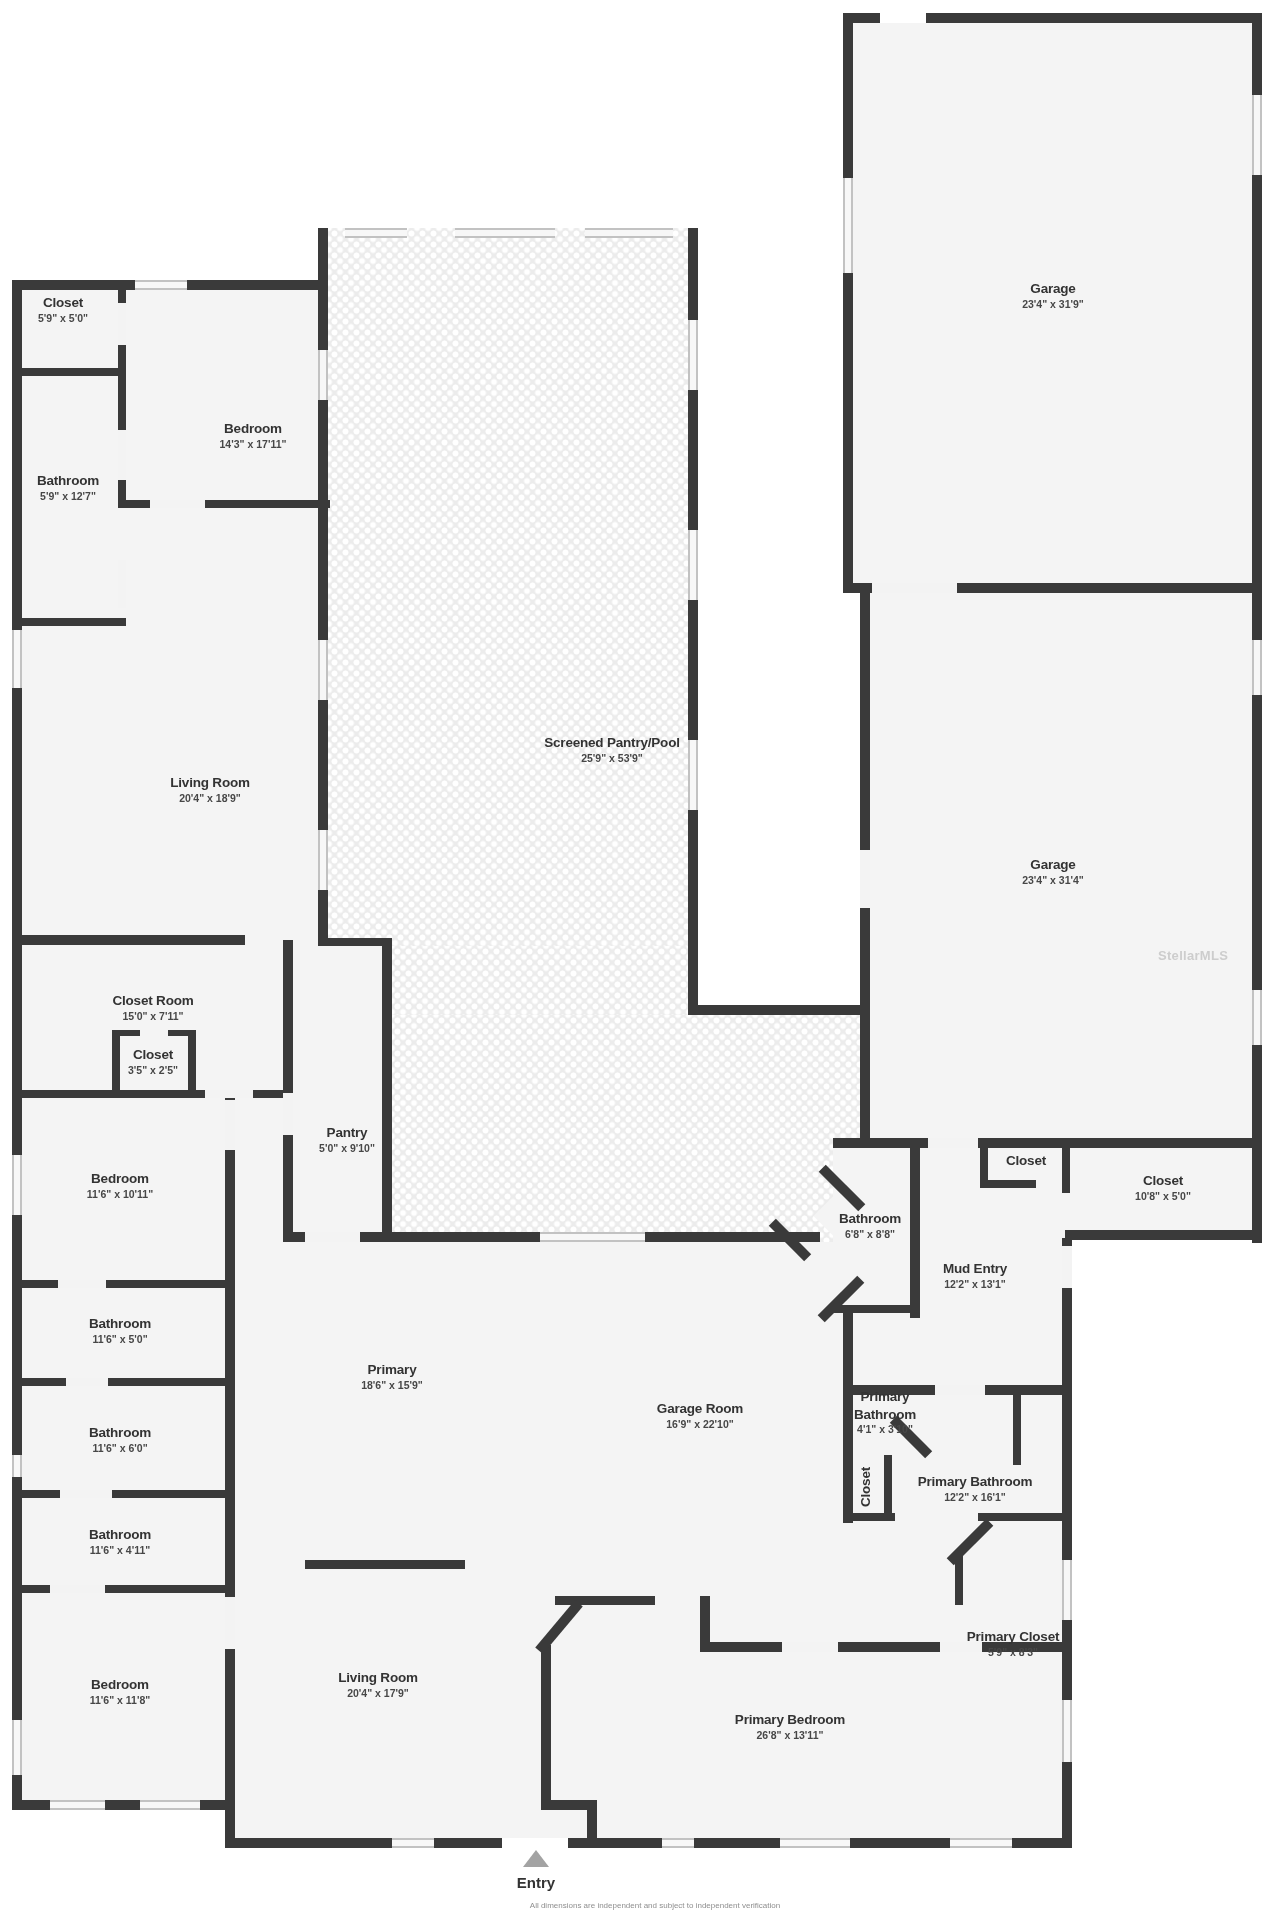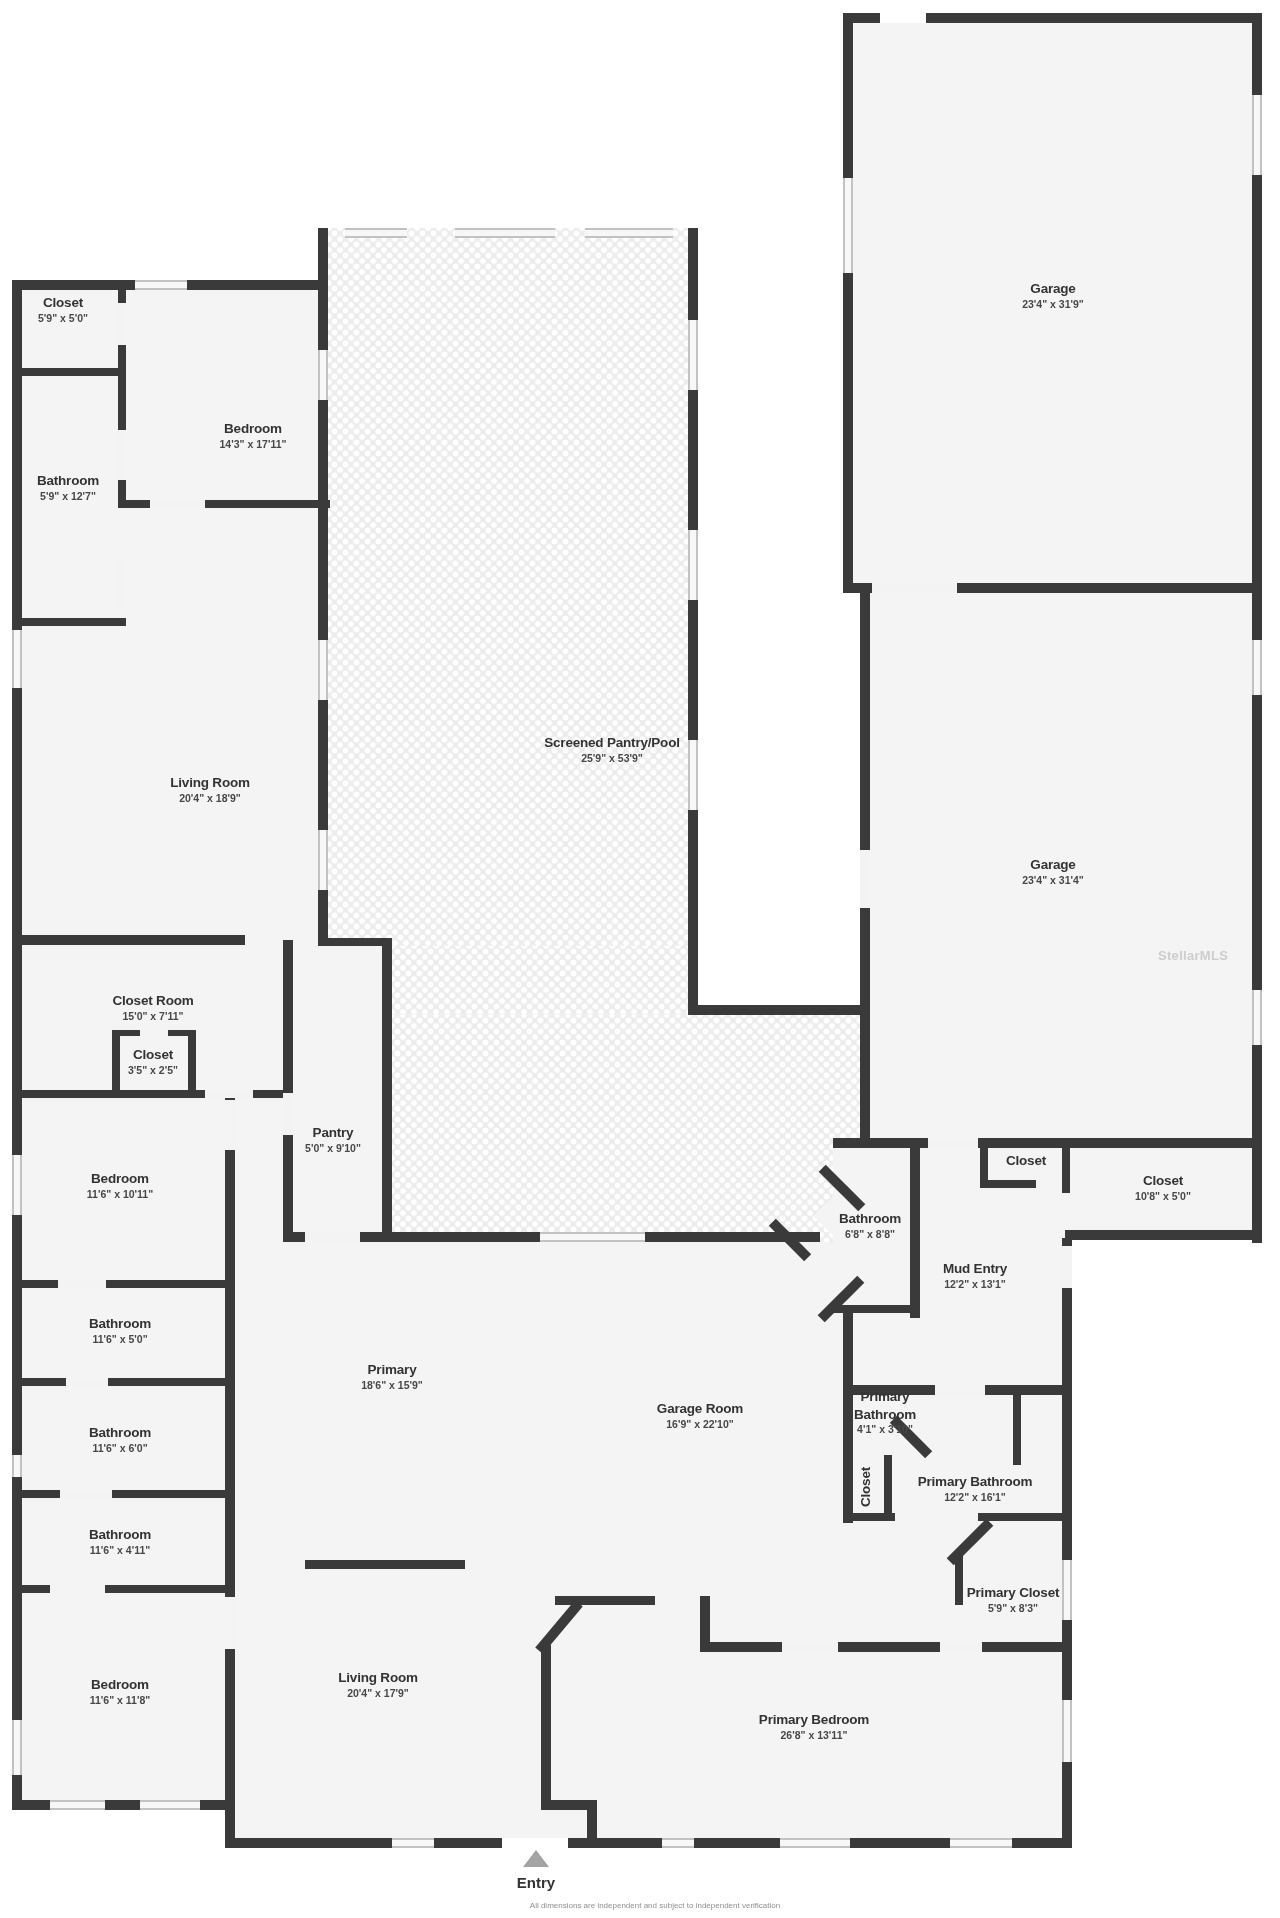--- a/index.html
+++ b/index.html
@@ -69,21 +69,21 @@
     <div class="dm">15'0" x 7'11"</div>
   </div>
   <div class="lbl" style="left:153px;top:1062px">
     <div class="nm">Closet</div>
     <div class="dm">3'5" x 2'5"</div>
   </div>
   <div class="lbl" style="left:120px;top:1186px">
     <div class="nm">Bedroom</div>
     <div class="dm">11'6" x 10'11"</div>
   </div>
-  <div class="lbl" style="left:333px;top:1140px">
+  <div class="lbl" style="left:347px;top:1140px">
     <div class="nm">Pantry</div>
     <div class="dm">5'0" x 9'10"</div>
   </div>
   <div class="lbl" style="left:870px;top:1226px">
     <div class="nm">Bathroom</div>
     <div class="dm">6'8" x 8'8"</div>
   </div>
   <div class="lbl" style="left:975px;top:1276px">
     <div class="nm">Mud Entry</div>
     <div class="dm">12'2" x 13'1"</div>
@@ -119,33 +119,33 @@
     <div class="nm">Closet</div>
   </div>
   <div class="lbl" style="left:975px;top:1489px">
     <div class="nm">Primary Bathroom</div>
     <div class="dm">12'2" x 16'1"</div>
   </div>
   <div class="lbl" style="left:120px;top:1542px">
     <div class="nm">Bathroom</div>
     <div class="dm">11'6" x 4'11"</div>
   </div>
-  <div class="lbl wrap" style="left:1013px;top:1600px">
+  <div class="lbl wrap" style="left:1013px;top:1644px">
     <div class="nm">Primary Closet</div>
     <div class="dm">5'9" x 8'3"</div>
   </div>
   <div class="lbl" style="left:120px;top:1692px">
     <div class="nm">Bedroom</div>
     <div class="dm">11'6" x 11'8"</div>
   </div>
   <div class="lbl" style="left:378px;top:1685px">
     <div class="nm">Living Room</div>
     <div class="dm">20'4" x 17'9"</div>
   </div>
-  <div class="lbl" style="left:814px;top:1727px">
+  <div class="lbl" style="left:790px;top:1727px">
     <div class="nm">Primary Bedroom</div>
     <div class="dm">26'8" x 13'11"</div>
   </div>
 
   <div class="entry-arrow" style="left:536px;top:1850px"></div>
   <div class="entry-lbl" style="left:536px;top:1874px">Entry</div>
 
   <div class="watermark" style="left:1158px;top:948px">StellarMLS</div>
   <div class="disclaimer" style="left:655px;top:1901px">All dimensions are independent and subject to independent verification</div>
 <div class="fill" style="left: 12px; top: 280px; width: 378px; height: 1530px;"></div>

